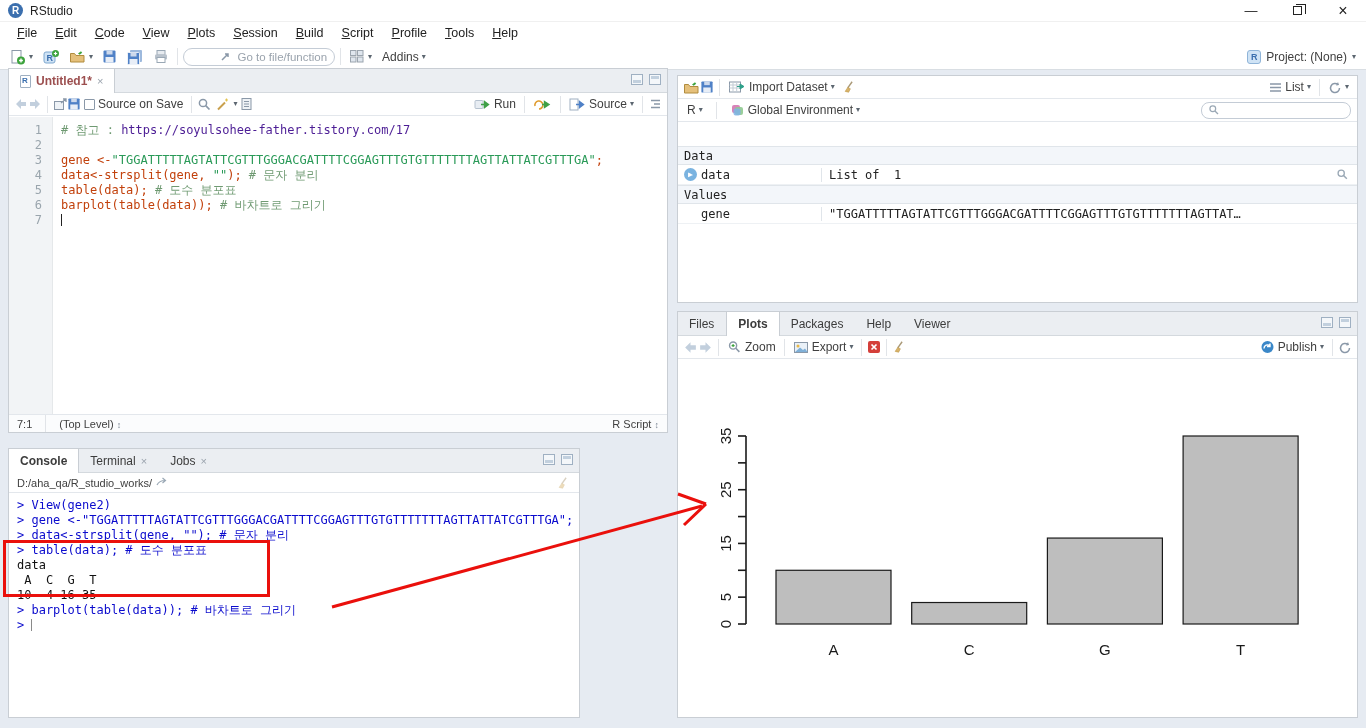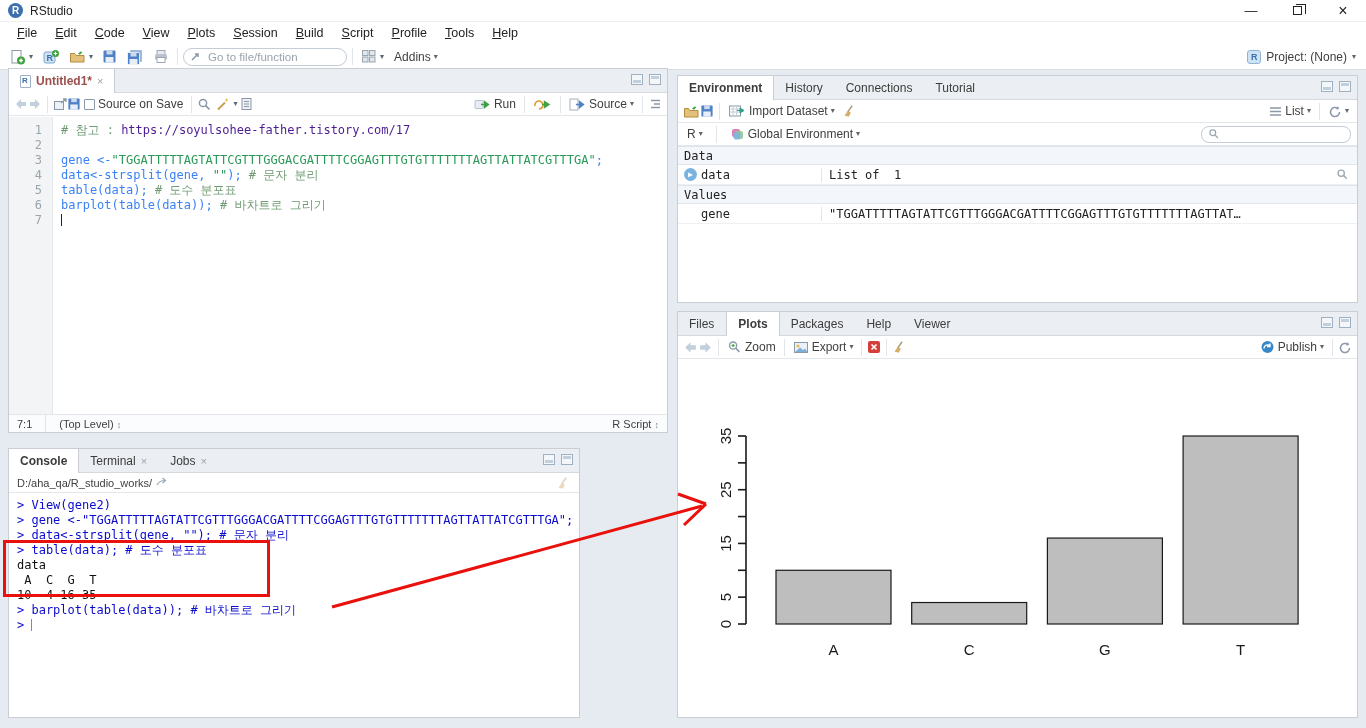--- a/index.html
+++ b/index.html
@@ -16,21 +16,21 @@
   .winbtn .restore-shape { width:9px; height:9px; border:1px solid #222; position:relative; background:#fff; }
   .winbtn .restore-shape::before { content:''; position:absolute; left:2px; top:-3px; width:9px; height:9px; border:1px solid #222; border-left:none; border-bottom:none; }
   .menubar { position:absolute; left:0; top:22px; width:1366px; height:22px; background:#fff; display:flex; align-items:center; padding-left:8px; }
   .menu-item { display:inline-block; padding:2px 9px; font-size:12.5px; color:#222; }
   .menu-item::first-letter { text-decoration:underline; }
   .main-toolbar { position:absolute; left:0; top:44px; width:1366px; height:26px; background:#fff; border-bottom:1px solid #d9dee3; display:flex; align-items:center; padding:0 6px; }
   .tb-group { display:flex; align-items:center; gap:3px; }
   .icon-btn { display:flex; align-items:center; justify-content:center; padding:2px 3px; border-radius:2px; gap:3px; color:#404040; font-size:12px; white-space:nowrap; }
   .caret { font-size:8px; color:#5c6670; line-height:1; }
   .sep { width:1px; height:17px; background:#e1e4e8; margin:0 5px; }
-  .goto-box { width:164px; height:18px; border:1px solid #c4ccd6; border-radius:9px; display:flex; align-items:center; padding:0 7px; gap:5px; background:#fff; }
+  .goto-box { width:152px; height:18px; border:1px solid #c4ccd6; border-radius:9px; display:flex; align-items:center; padding:0 7px; gap:5px; background:#fff;justify-content:flex-end; }
   .goto-box .ph { color:#9aa3ad; font-size:11.5px; }
   .project-btn { margin-left:auto; display:flex; align-items:center; gap:5px; font-size:12px; color:#404040; padding-right:4px; }
   .proj-cube { width:14px; height:14px; border-radius:3px; background:#cfe3f5; border:1px solid #8fb4d8; color:#3b6fae; font-weight:bold; font-size:9px; display:flex; align-items:center; justify-content:center; }
 
   
   .pane { position:absolute; background:#fff; border:1px solid #c9ced4; overflow:hidden; }
   #source-pane  { left:8px;   top:68px;  width:660px; height:365px; }
   #console-pane { left:8px;   top:448px; width:572px; height:270px; }
   #env-pane     { left:677px; top:75px;  width:681px; height:228px; }
   #plots-pane   { left:677px; top:311px; width:681px; height:407px; }
@@ -52,21 +52,21 @@
 
   
   .editor { position:absolute; top:48px; bottom:18px; left:0; right:0; display:flex; font-size:12px; }
   .gutter { width:44px; background:#f2f4f6; border-right:1px solid #e5e8ea; text-align:right; padding:6px 10px 0 0; color:#9aa5ad; }
   .gutter div { line-height:15px; }
   .code-area { flex:1; padding:6px 0 0 8px; white-space:pre; overflow:hidden; }
   .code-line { line-height:15px; height:15px; }
   .c-comment { color:#6f9a72; }
   .c-link { color:#4c1d95; }
   .c-string { color:#2a9a58; }
-  .c-plain { color:#3b82f6; }
+  .c-plain { color:#c2410c; }
   .cursor-bar { display:inline-block; width:1px; height:12px; background:#222; vertical-align:-2px; }
   .statusbar { position:absolute; left:0; right:0; bottom:0; height:18px; border-top:1px solid #e3e7ec; background:#fbfcfd; display:flex; align-items:center; font-size:11px; color:#404040; padding:0 8px; gap:8px; }
   .updown { font-size:9px; color:#7a8694; }
 
   
   .wd-row { height:20px; border-bottom:1px solid #e3e7ec; display:flex; align-items:center; padding:0 8px; font-size:11px; color:#404040; gap:4px; }
   .console-out { position:absolute; top:44px; bottom:0; left:0; right:0; padding:5px 0 0 8px; font-size:12px; white-space:pre; overflow:hidden; }
   .console-out div { line-height:15px; height:15px; }
   .ln-cmd { color:#0b0bcd; }
   .ln-out { color:#111; }
@@ -321,38 +321,20 @@
     <div class="spacer"></div>
     <svg class="ic" width="15" height="14" viewBox="0 0 16 16" style="opacity:.45">
         <line x1="11" y1="2" x2="6" y2="9" stroke="#aa9977" stroke-width="1.6"></line>
         <path d="M3 13 L6 8.5 L9 10 L7 14 Z" fill="#d9b36a" stroke="#b8913d" stroke-width=".6"></path>
       </svg>
   </div>
   <div class="console-out mono" id="console-out"><div class="ln-cmd">&gt; View(gene2)</div><div class="ln-cmd">&gt; gene &lt;-"TGGATTTTTAGTATTCGTTTGGGACGATTTTCGGAGTTTGTGTTTTTTTAGTTATTATCGTTTGA";</div><div class="ln-cmd">&gt; data&lt;-strsplit(gene, ""); # 문자 분리</div><div class="ln-cmd">&gt; table(data); # 도수 분포표</div><div class="ln-out">data</div><div class="ln-out"> A  C  G  T </div><div class="ln-out">10  4 16 35 </div><div class="ln-cmd">&gt; barplot(table(data)); # 바차트로 그리기</div><div class="ln-cmd">&gt; <span class="prompt-cursor"></span></div></div>
 </div>
 
 <div class="pane" id="env-pane">
-  <div class="tabstrip" id="env-tabs">
-    <div class="tab active">
-        <span>Environment</span>
-      </div>
-      <div class="tab">
-        <span>History</span>
-      </div>
-      <div class="tab">
-        <span>Connections</span>
-      </div>
-      <div class="tab">
-        <span>Tutorial</span>
-      </div>
-      <div class="minmax">
-      <span class="mm mm-min"></span>
-      <span class="mm mm-max"></span>
-    </div>
-  </div>
   <div class="ptool">
     <svg class="ic" width="17" height="15" viewBox="0 0 17 15">
         <path d="M1.5 4.5h4l1.5 2h8v6.5h-13.5z" fill="#e5c07b" stroke="#b08c3e"></path>
         <path d="M9 4.5l3-2.3 1.2 1.5-2.5 2" fill="#3da33d"></path>
       </svg>
     <svg class="ic" width="14" height="14" viewBox="0 0 15 15">
         <rect x="1.5" y="1.5" width="12" height="12" rx="1" fill="#4f81c7"></rect>
         <rect x="4.5" y="1.5" width="6" height="4" fill="#cdd9ec"></rect>
         <rect x="3.5" y="8" width="8" height="5.5" fill="#e8eef7"></rect>
       </svg>

